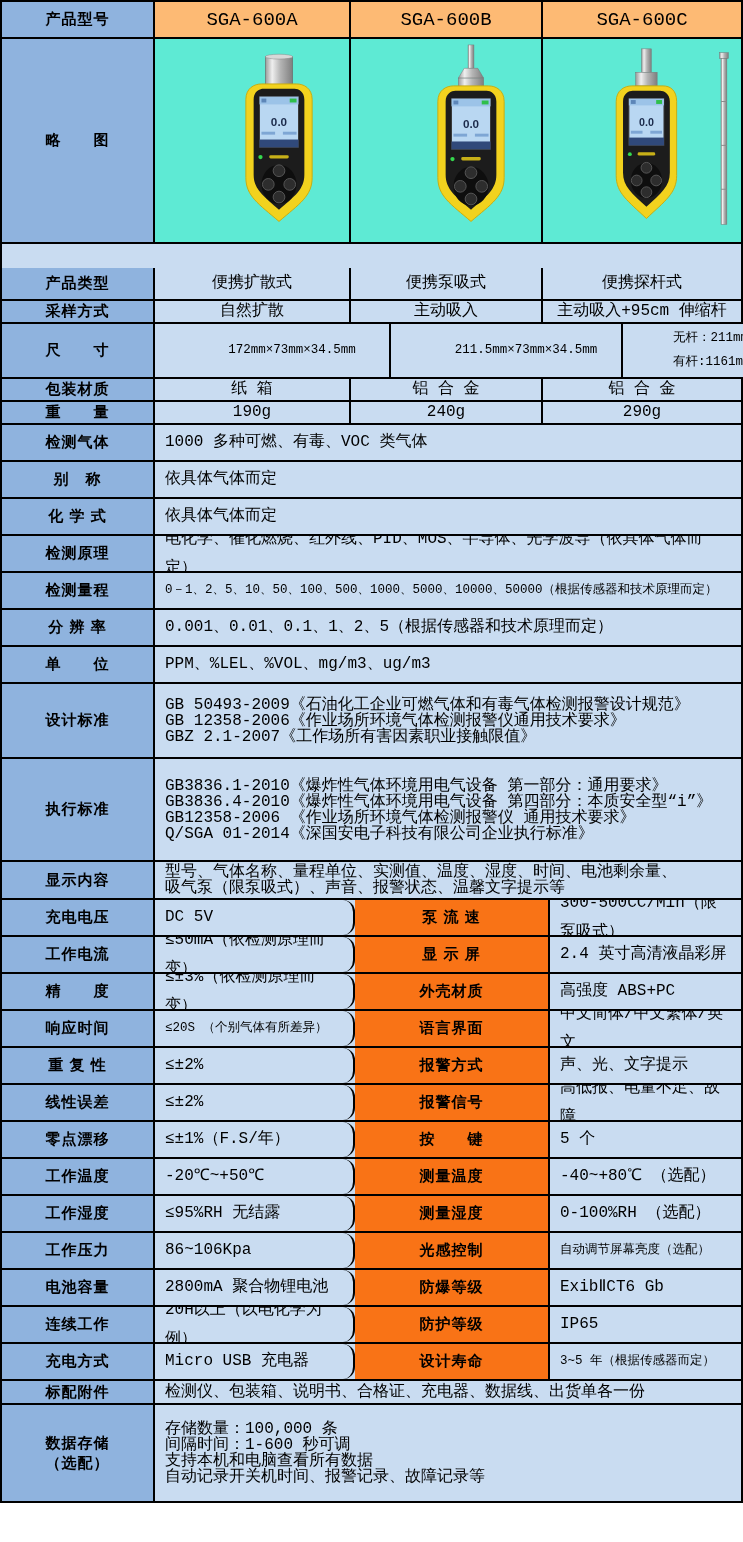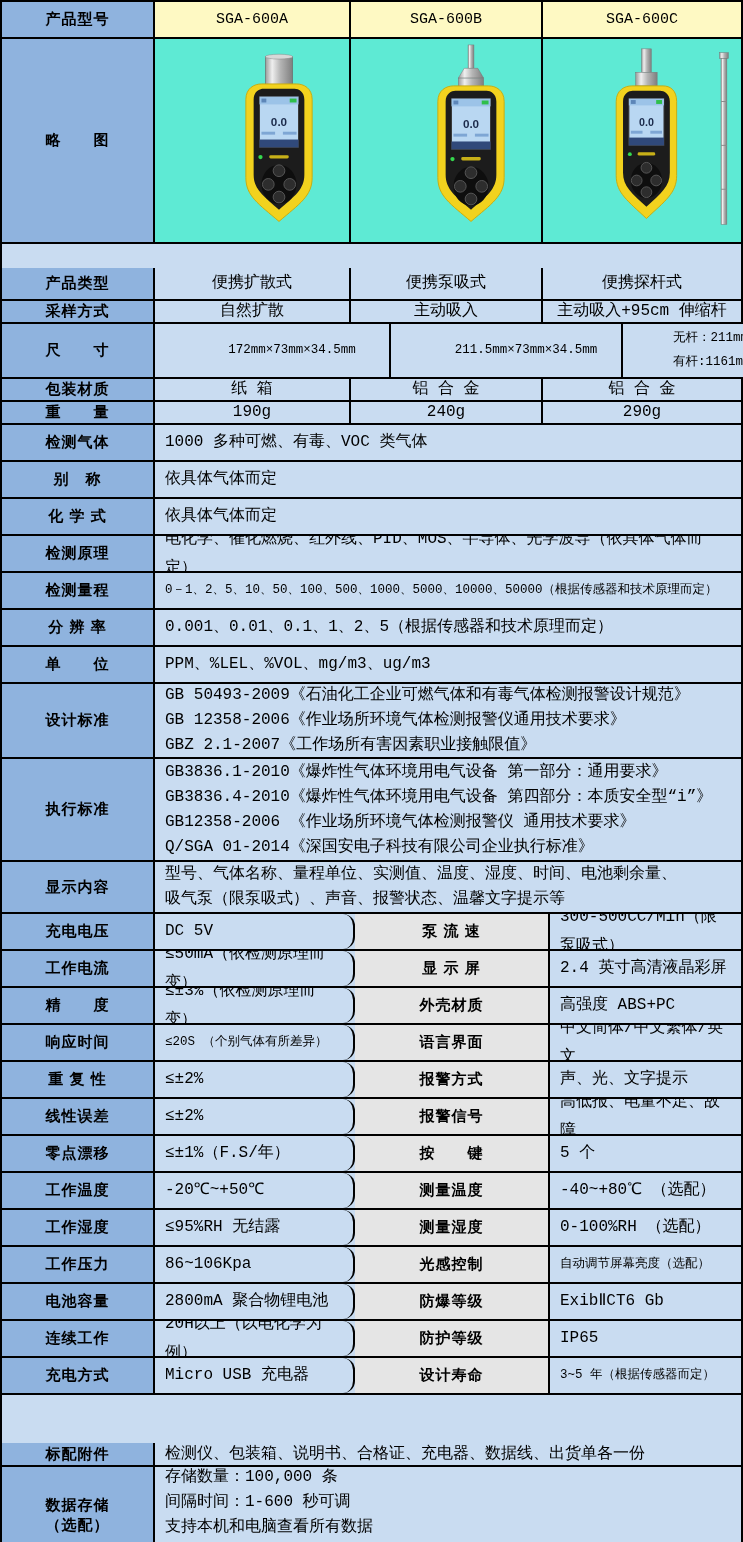--- a/index.html
+++ b/index.html
@@ -4,35 +4,35 @@
 <style>
   html,body{margin:0;padding:0;background:#fff;}
   body{width:743px;font-family:"Liberation Sans","DejaVu Sans",sans-serif;color:#000;}
   .tbl{width:743px;border:2px solid #000;box-sizing:border-box;background:#c9dcf1;}
   .r{display:flex;border-bottom:2px solid #000;box-sizing:border-box;align-items:stretch;}
   .r:last-child{border-bottom:none;}
   .c{box-sizing:border-box;border-right:2px solid #000;display:flex;align-items:center;overflow:hidden;}
   .c:last-child{border-right:none;}
   .lab{flex:0 0 153px;background:#8fb3de;justify-content:center;text-align:center;
        font-weight:bold;font-size:15px;letter-spacing:1px;white-space:pre-line;line-height:1.35;}
-  .lab2{flex:0 0 195px;background:#e5e5e5;justify-content:center;text-align:center;
+  .lab2{flex:0 0 195px;background:#f97316;justify-content:center;text-align:center;
        font-weight:bold;font-size:15px;letter-spacing:1px;}
   .val{background:#c9dcf1;font-size:16px;white-space:pre-line;line-height:1.8;
        font-family:"Liberation Mono","DejaVu Sans Mono",monospace;}
   .vc{justify-content:center;text-align:center;}
   .vl{justify-content:flex-start;text-align:left;padding:2px 10px;}
   .v196{flex:0 0 196px;} .v192{flex:0 0 192px;} .v198{flex:0 0 198px;}
   .v200{flex:0 0 200px;border-radius:12px;} .v191{flex:0 0 191px;} .v586{flex:0 0 586px;}
   .h37{height:37px;} .h35{height:23px;} .h33{height:33px;margin-top:24px;} .h55{height:55px;gap:40px;}
-  .h75{height:75px;} .h103{height:103px;} .h53{height:52px;} .h38{height:24px;margin-top:48px;}
+  .h75{height:75px;} .h103{height:103px;} .h53{height:38px;} .h38{height:24px;}
   .h96{height:96px;} .h205{height:205px;}
-  .hdrm{font-size:15px;font-family:"Liberation Mono","DejaVu Sans Mono",monospace;
-        justify-content:center;text-align:center;background:#fef9c3;}
+  .hdrm{font-size:19px;font-family:"Liberation Mono","DejaVu Sans Mono",monospace;
+        justify-content:center;text-align:center;background:#fdba74;}
   .sketch{background:#5eead4;justify-content:flex-end;align-items:center;padding-left:42px;}
-  .mlines{line-height:25px;}
+  .mlines{line-height:16px;}
   .sz3{font-size:12.5px;line-height:1.9;}
 </style>
 </head>
 <body>
 
 <div class="tbl">
 
   <div class="r h37">
     <div class="c lab">产品型号</div>
     <div class="c hdrm v196">SGA-600A</div>

